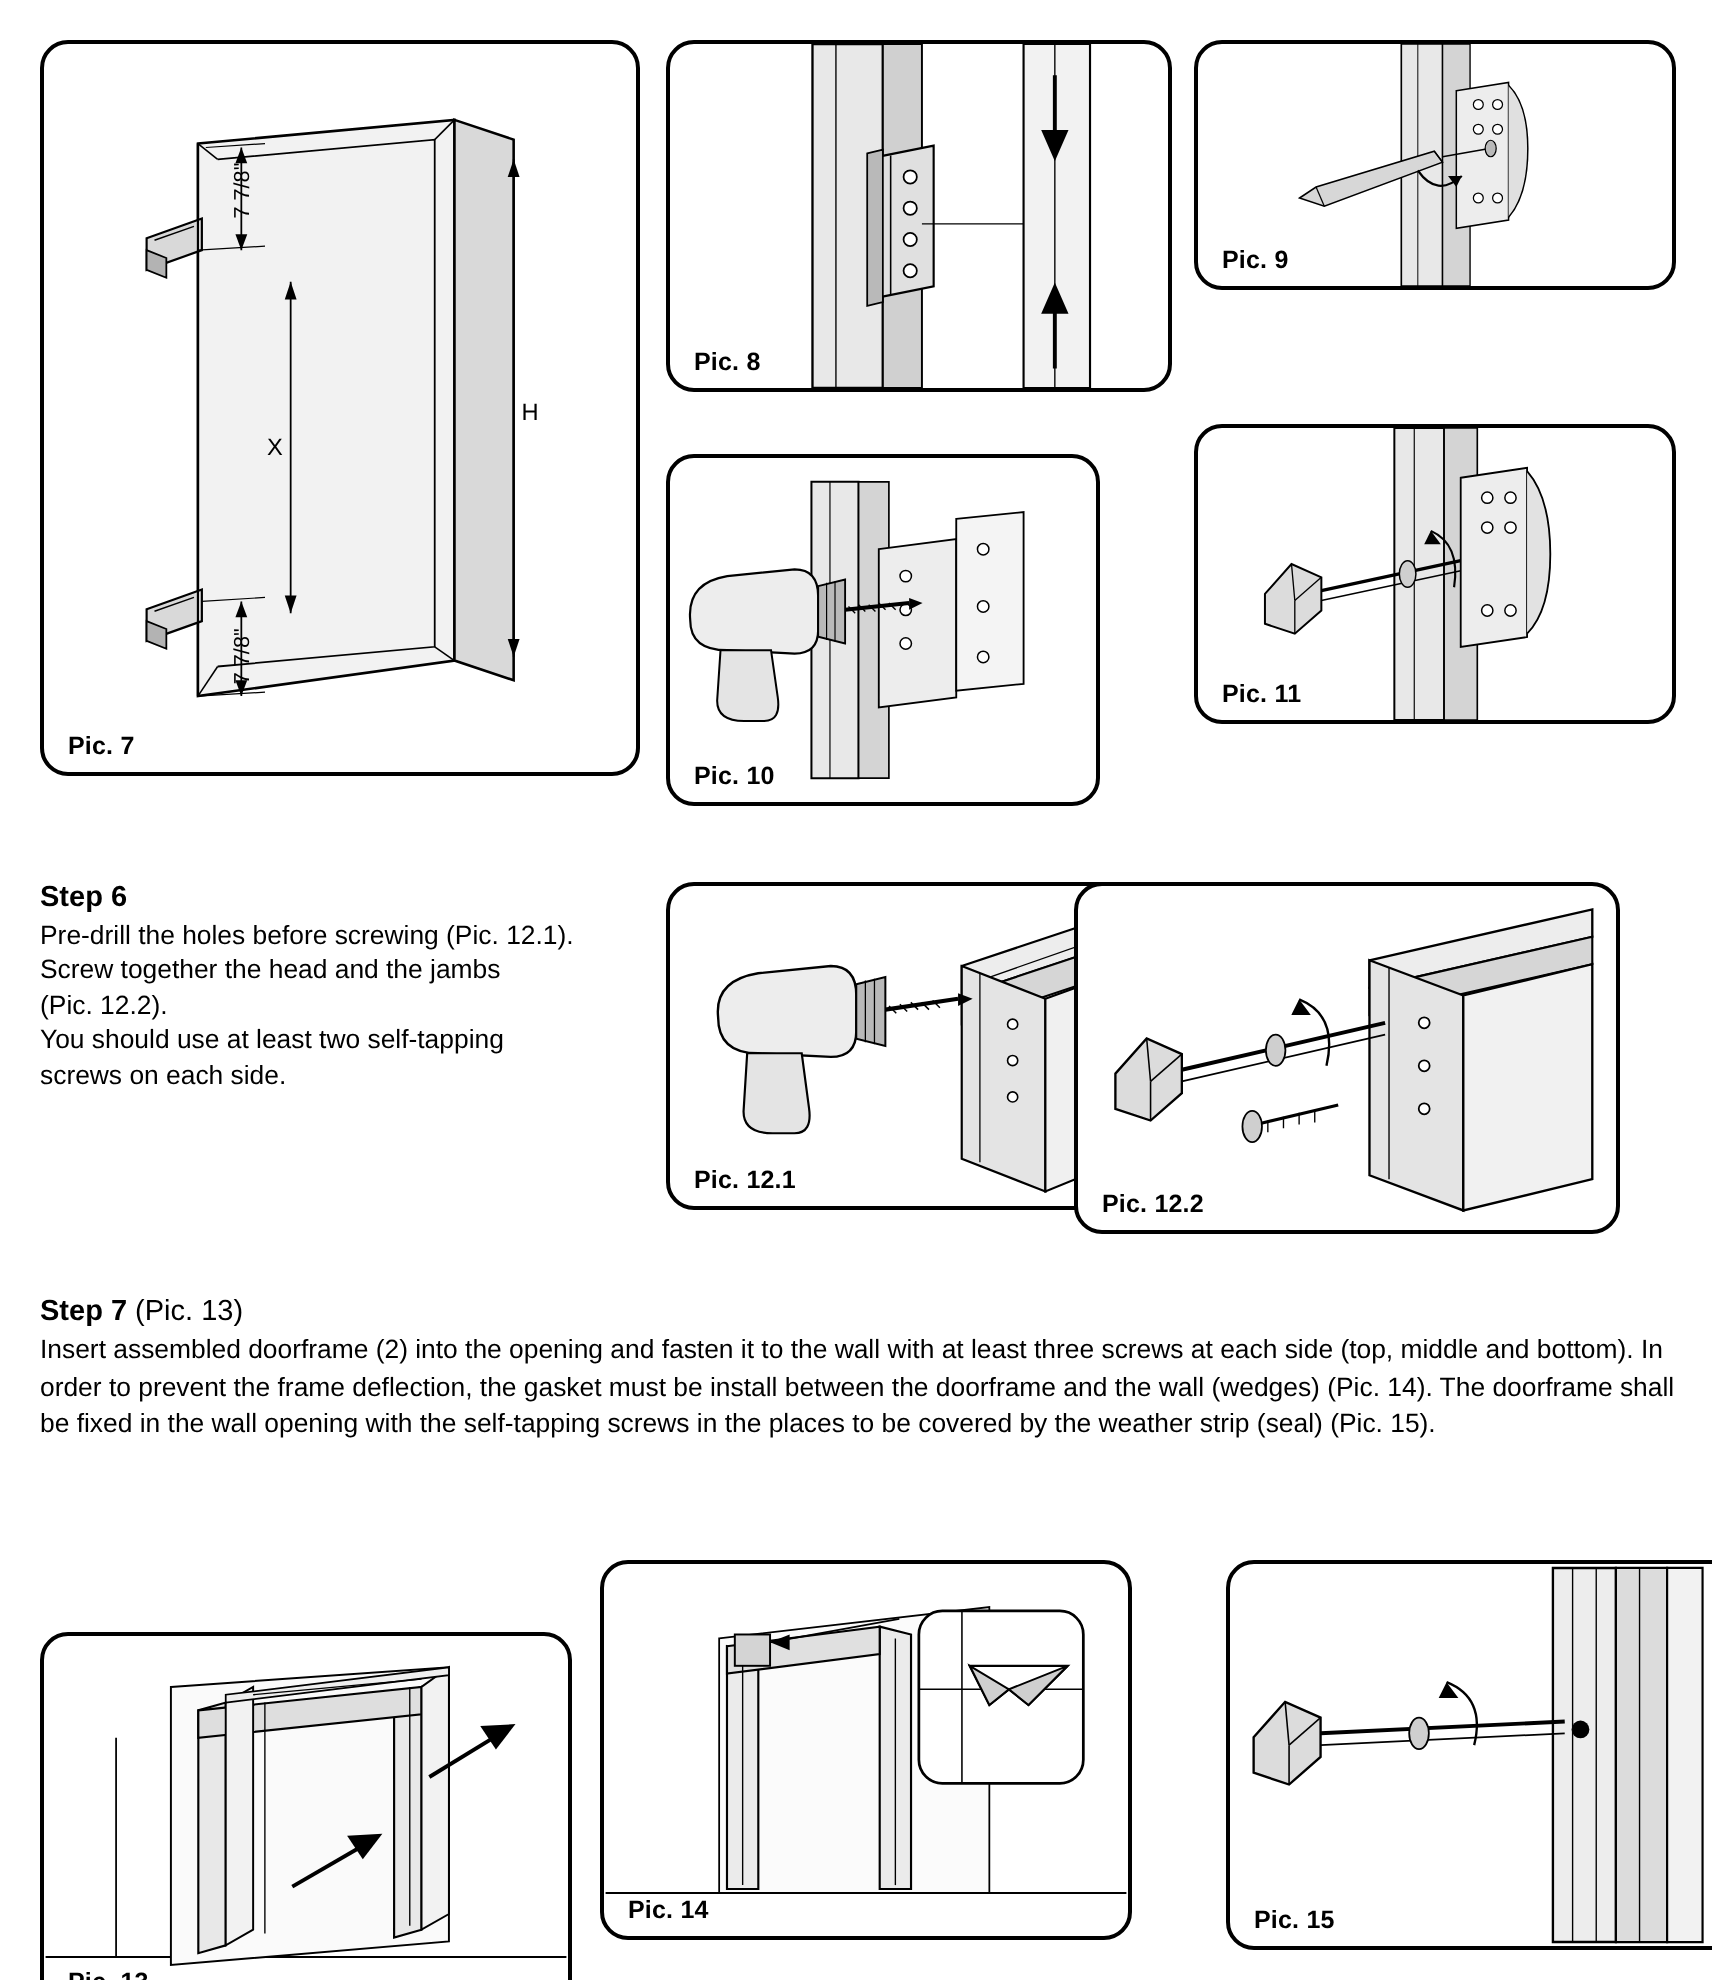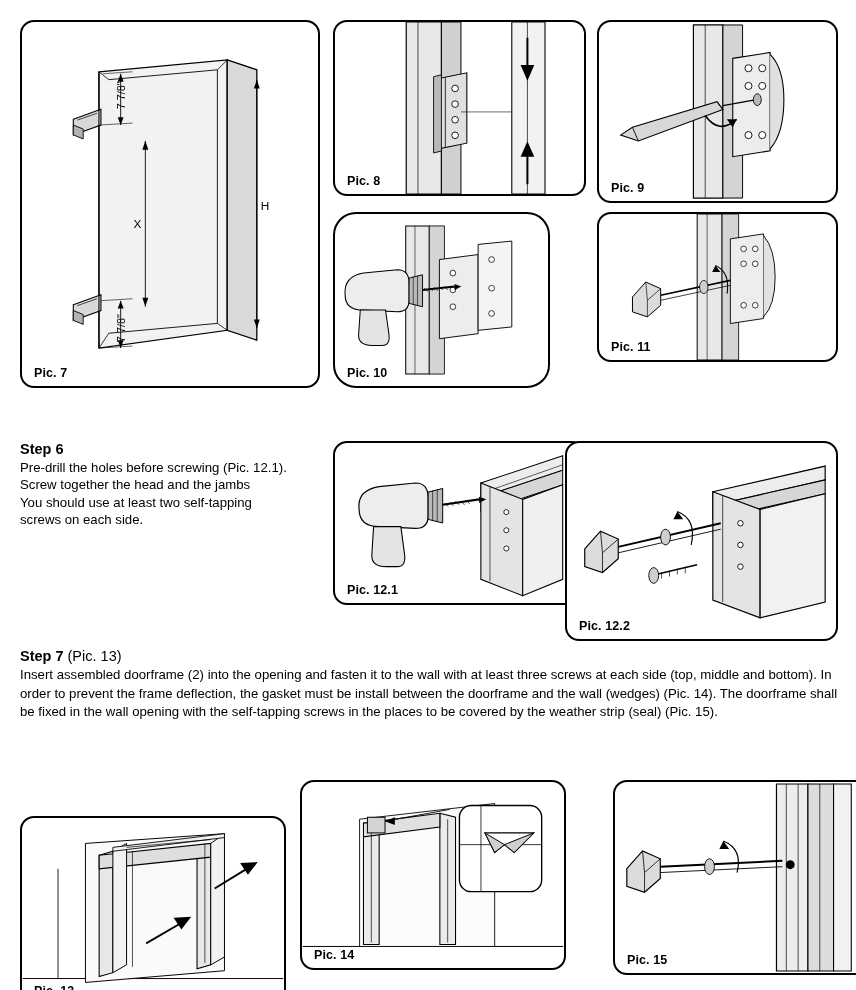--- a/index.html
+++ b/index.html
@@ -152,21 +152,21 @@
       <line x1="196" y1="16" x2="196" y2="52" stroke="#000" stroke-width="2"></line>
       <polygon points="196,60 189,44 203,44" fill="#000"></polygon>
       <line x1="196" y1="166" x2="196" y2="130" stroke="#000" stroke-width="2"></line>
       <polygon points="196,122 189,138 203,138" fill="#000"></polygon>
 
       <line x1="128" y1="92" x2="180" y2="92" stroke="#000" stroke-width="0.6"></line>
     </svg>
     <div class="panel-label">Pic. 8</div>
   </div>
 
-  <div class="panel" style="left:597px; top:20px; width:241px; height:183px;padding-left:15px;">
+  <div class="panel" style="left:597px; top:20px; width:241px; height:125px;padding-left:15px;">
     <svg class="panel-svg" viewBox="0 0 241 176">
 
       <polygon points="96,0 126,0 126,176 96,176" fill="#e8e8e8" stroke="#000" stroke-width="1.2"></polygon>
       <polygon points="126,0 146,0 146,176 126,176" fill="#d4d4d4" stroke="#000" stroke-width="1"></polygon>
       <line x1="108" y1="0" x2="108" y2="176" stroke="#000" stroke-width="0.7"></line>
 
       <polygon points="136,34 174,28 174,128 136,134" fill="#ededed" stroke="#000" stroke-width="1.1"></polygon>
       <path d="M174,30 Q188,44 188,76 Q188,110 174,126" fill="#e0e0e0" stroke="#000" stroke-width="1.1"></path>
       <circle cx="152" cy="44" r="3.6" fill="#fff" stroke="#000" stroke-width="0.9"></circle>
       <circle cx="166" cy="44" r="3.6" fill="#fff" stroke="#000" stroke-width="0.9"></circle>
@@ -181,21 +181,21 @@
 
       <line x1="126" y1="82" x2="160" y2="76" stroke="#000" stroke-width="1.2"></line>
       <ellipse cx="161" cy="76" rx="4" ry="6" fill="#b9b9b9" stroke="#000" stroke-width="0.9"></ellipse>
 
       <path d="M108,92 Q122,112 140,96" fill="none" stroke="#000" stroke-width="1.6"></path>
       <polygon points="140,96 130,96 136,104" fill="#000"></polygon>
     </svg>
     <div class="panel-label">Pic. 9</div>
   </div>
 
-  <div class="panel" style="left:333px; top:212px; width:217px; height:176px;border-radius:23px;">
+  <div class="panel" style="left:333px; top:227px; width:217px; height:176px;">
     <svg class="panel-svg" viewBox="0 0 253 176">
 
       <polygon points="84,0 112,0 112,176 84,176" fill="#e8e8e8" stroke="#000" stroke-width="1.2"></polygon>
       <polygon points="112,0 130,0 130,176 112,176" fill="#d4d4d4" stroke="#000" stroke-width="1"></polygon>
       <line x1="95" y1="0" x2="95" y2="176" stroke="#000" stroke-width="0.7"></line>
 
       <polygon points="124,40 170,34 170,128 124,134" fill="#ededed" stroke="#000" stroke-width="1.1"></polygon>
       <polygon points="170,22 210,18 210,120 170,124" fill="#f4f4f4" stroke="#000" stroke-width="1.1"></polygon>
       <circle cx="140" cy="56" r="3.4" fill="#fff" stroke="#000" stroke-width="0.9"></circle>
       <circle cx="140" cy="76" r="3.4" fill="#fff" stroke="#000" stroke-width="0.9"></circle>
@@ -247,20 +247,21 @@
       <path d="M118,62 Q136,70 132,96" fill="none" stroke="#000" stroke-width="1.3"></path>
       <polygon points="118,62 124,70 114,70" fill="#000"></polygon>
     </svg>
     <div class="panel-label">Pic. 11</div>
   </div>
 
   <div class="step6-block">
     <div class="step-head">Step 6</div>
     <div class="body-text">Pre-drill the holes before screwing (Pic. 12.1).</div>
     <div class="body-text">Screw together the head and the jambs</div>
+    <div class="body-text">(Pic. 12.2).</div>
     <div class="body-text">You should use at least two self-tapping</div>
     <div class="body-text">screws on each side.</div>
   </div>
 
   <div class="panel" style="left:333px; top:441px; width:253px; height:164px;">
     <svg class="panel-svg" viewBox="0 0 253 176">
 
       <polygon points="150,44 240,14 240,30 150,60" fill="#ededed" stroke="#000" stroke-width="1.2"></polygon>
       <polygon points="150,60 240,30 240,46 150,76" fill="#d6d6d6" stroke="#000" stroke-width="1.1"></polygon>
       <polyline points="160,52 240,24" fill="none" stroke="#000" stroke-width="0.7"></polyline>
@@ -277,21 +278,21 @@
       <polygon points="92,54 108,50 108,88 92,84" fill="#b9b9b9" stroke="#000" stroke-width="1.1"></polygon>
       <line x1="97" y1="52" x2="97" y2="86" stroke="#000" stroke-width="0.7"></line>
       <line x1="102" y1="51" x2="102" y2="87" stroke="#000" stroke-width="0.7"></line>
       <line x1="108" y1="68" x2="148" y2="62" stroke="#000" stroke-width="2.3"></line>
       <path d="M110,66 l4,4 M116,65 l4,4 M122,64 l4,4 M128,64 l4,4 M134,63 l4,4" stroke="#000" stroke-width="0.8"></path>
       <polygon points="148,59 156,62 148,66" fill="#000"></polygon>
     </svg>
     <div class="panel-label">Pic. 12.1</div>
   </div>
 
-  <div class="panel" style="left:565px; top:441px; width:273px; height:200px;">
+  <div class="panel" style="left:537px; top:441px; width:273px; height:176px;">
     <svg class="panel-svg" viewBox="0 0 273 176">
 
       <polygon points="148,38 262,12 262,26 148,52" fill="#ededed" stroke="#000" stroke-width="1.2"></polygon>
       <polygon points="148,52 262,26 262,40 148,66" fill="#d6d6d6" stroke="#000" stroke-width="1.1"></polygon>
 
       <polygon points="148,38 196,56 196,166 148,148" fill="#e4e4e4" stroke="#000" stroke-width="1.2"></polygon>
       <polygon points="196,56 262,40 262,150 196,166" fill="#f1f1f1" stroke="#000" stroke-width="1.2"></polygon>
       <line x1="158" y1="42" x2="158" y2="150" stroke="#000" stroke-width="0.7"></line>
       <circle cx="176" cy="70" r="2.8" fill="#fff" stroke="#000" stroke-width="0.9"></circle>
       <circle cx="176" cy="92" r="2.8" fill="#fff" stroke="#000" stroke-width="0.9"></circle>

